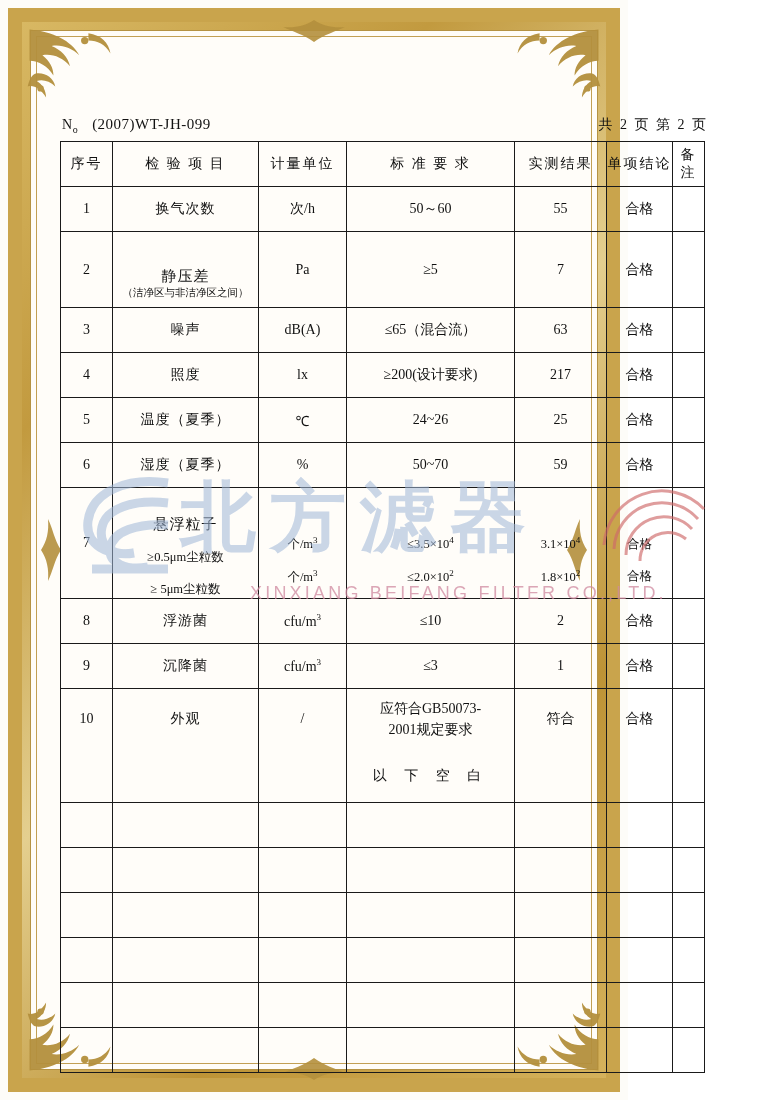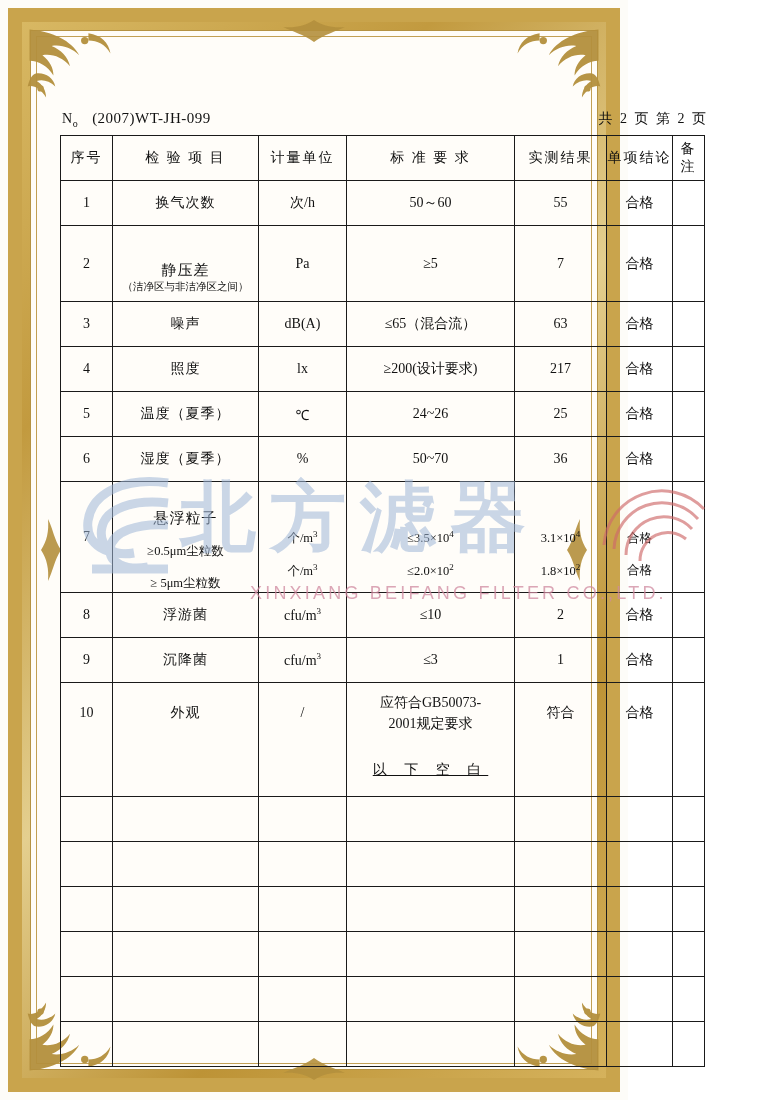--- a/index.html
+++ b/index.html
@@ -90,21 +90,21 @@
   }
   .doc-no {
     letter-spacing: .5px;
   }
   .doc-no .no-label { font-size: 14px; }
   .doc-no .no-sub {
     font-size: 10px;
     vertical-align: sub;
   }
   .doc-no .no-value { margin-left: 14px; }
-  .doc-pages { font-size: 14px; letter-spacing: 2px; }
+  .doc-pages { font-size: 14px; letter-spacing: 2px; margin-top: 6px; }
 
   table.report {
     border-collapse: collapse;
     width: 644px;
     margin-left: 4px;
     table-layout: fixed;
     background: transparent;
   }
   table.report th,
   table.report td {
@@ -140,21 +140,20 @@
   .small-std { font-size: 13px; }
   .blank-row td { height: 44px; border-left: 1px solid #1a1a1a; border-right: 1px solid #1a1a1a; border-top: none; border-bottom: none; }
   .blank-row.last td { border-bottom: 1px solid #1a1a1a; }
   .noborder-bottom { border-bottom: none !important; }
   .noborder-top { border-top: none !important; }
   .std-multi { font-size: 13.5px; line-height: 1.5; padding: 4px 2px; }
   .blank-note {
     font-size: 15px;
     letter-spacing: 7px;
     padding-top: 6px;
-    text-decoration: underline;
   }
 
   
   .watermark {
     position: absolute;
     left: 60px;
     top: 455px;
     width: 660px;
     height: 190px;
     pointer-events: none;
@@ -351,21 +350,21 @@
           <td>25</td>
           <td>合格</td>
           <td></td>
         </tr>
 
         <tr>
           <td>6</td>
           <td class="item-main">湿度（夏季）</td>
           <td>%</td>
           <td>50~70</td>
-          <td>36</td>
+          <td>59</td>
           <td>合格</td>
           <td></td>
         </tr>
 
         <tr style="height:78px;">
           <td>7</td>
           <td>
             <div class="item-main">悬浮粒子</div>
             <div class="stack">
               <span class="l1">≥0.5μm尘粒数</span>

